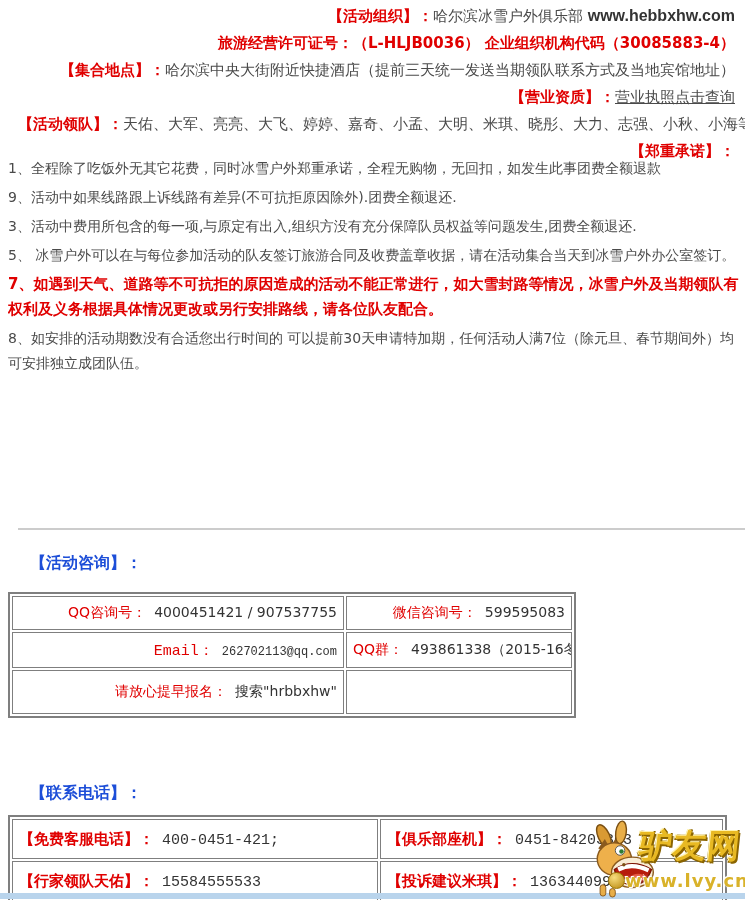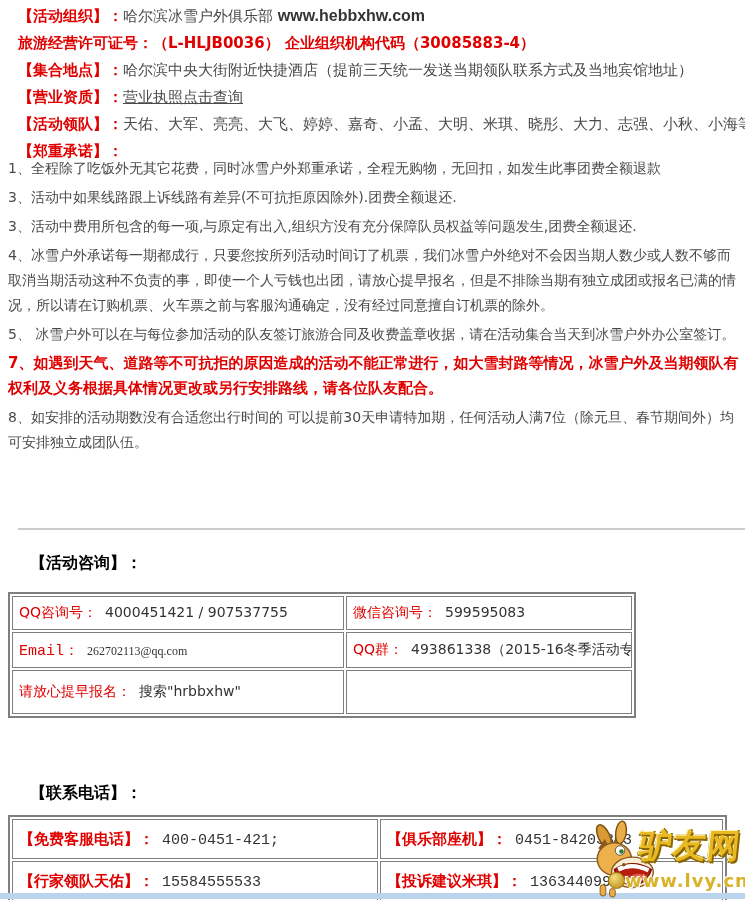--- a/index.html
+++ b/index.html
@@ -3,58 +3,58 @@
 <meta charset="utf-8">
 <style>
   html,body { margin:0; padding:0; background:#fff; }
   .page {
     position:relative; width:745px; height:900px; background:#ffffff;
     overflow:hidden; font-family:"DejaVu Sans", sans-serif;
   }
 
   
   .hdr { position:absolute; top:6px; left:18px; width:717px; }
-  .hdr p { margin:0 0 7px 0; font-size:15px; line-height:20px; white-space:nowrap; }
+  .hdr p { margin:0 0 7px 0; font-size:15px; line-height:20px; white-space:nowrap;text-align:right; }
   .red-label { color:#e00000; font-weight:bold; }
   .dark-text { color:#4a4a4a; }
   .site-url { color:#333333; font-weight:bold; font-size:16px; font-family:"Liberation Sans", sans-serif; }
   .license-line { color:#e00000; font-weight:bold; font-size:16px; }
   .biz-link { color:#4a4a4a; text-decoration:underline; cursor:pointer; }
 
   
   .terms { position:absolute; top:156px; left:8px; width:732px; height:358px; overflow:hidden; }
   .terms p { margin:0 0 4px 0; font-size:14px; line-height:25px; color:#4a4a4a; }
   .terms p.term-red { color:#e00000; font-weight:bold; font-size:15px; }
 
   
   .divider { position:absolute; top:528px; left:18px; width:727px; height:2px; background:#cccccc; }
 
   
-  .sec-title { position:absolute; left:30px; margin:0; font-size:16px; font-weight:bold; color:#000000; }
+  .sec-title { position:absolute; left:30px; margin:0; font-size:16px; font-weight:bold; color:#1d4ed8; }
   #consult-title { top:553px; }
   #phone-title   { top:783px; }
 
   
   table.tbl { position:absolute; border-collapse:separate; border-spacing:2px;
               border:2px solid #7f7f7f; background:#ffffff; table-layout:fixed; }
   table.tbl td { border:1px solid #7f7f7f; padding:4px 6px; vertical-align:middle;
                  font-size:14px; overflow:hidden; white-space:nowrap; }
-  #consult-table { top:592px; left:8px; width:628px; }
+  #consult-table { top:592px; left:8px; width:568px;text-align:right; }
   #consult-table td.col-l { width:318px; }
   #consult-table tr.r1 td { height:24px; }
   #consult-table tr.r2 td { height:26px; }
   #consult-table tr.r3 td { height:34px; }
   #phone-table { top:815px; left:8px; width:719px; }
   #phone-table td.col-l { width:352px; }
   #phone-table td { height:30px; }
 
   .lbl { color:#e00000; margin-right:8px; }
   .val { color:#333333; }
   .mono-lbl { font-family:"Liberation Mono", monospace; font-size:15px; }
-  .mono-val { font-family:Liberation Serif, serif; font-size:12px; }
+  .mono-val { font-family:Liberation Mono, monospace; font-size:12px; }
   .ph-lbl { font-weight:bold; font-size:15px; }
   .ph-val { font-family:Liberation Mono, monospace; font-size:15px; }
 
   
   .watermark { position:absolute; left:583px; top:820px; width:162px; height:80px; z-index:5; }
   .wm-donkey { position:absolute; left:0; top:0; width:76px; height:80px; }
   .wm-name { position:absolute; left:56px; top:4px; font-size:33px; font-weight:bold;
              color:#e8b923; letter-spacing:1px; transform:skewX(-6deg); white-space:nowrap;
              text-shadow:2px 2px 0 #8a6400, -1px -1px 0 #fff3b0, 1px -1px 0 #8a6400, -1px 1px 0 #8a6400; }
   .wm-url { position:absolute; left:42px; top:50px; font-size:18px; font-weight:bold;
@@ -86,23 +86,22 @@
     <p>
       <span class="red-label">【活动领队】：</span><span class="dark-text">天佑、大军、亮亮、大飞、婷婷、嘉奇、小孟、大明、米琪、晓彤、大力、志强、小秋、小海等</span>
     </p>
     <p>
       <span class="red-label">【郑重承诺】：</span>
     </p>
   </div>
 
   <div class="terms">
     <p>1、全程除了吃饭外无其它花费，同时冰雪户外郑重承诺，全程无购物，无回扣，如发生此事团费全额退款</p>
-    <p>3、活动中如果线路跟上诉线路有差异(不可抗拒原因除外).团费全额退还.</p>
+    <p>9、活动中如果线路跟上诉线路有差异(不可抗拒原因除外).团费全额退还.</p>
     <p>3、活动中费用所包含的每一项,与原定有出入,组织方没有充分保障队员权益等问题发生,团费全额退还.</p>
-    <p>4、冰雪户外承诺每一期都成行，只要您按所列活动时间订了机票，我们冰雪户外绝对不会因当期人数少或人数不够而取消当期活动这种不负责的事，即使一个人亏钱也出团，请放心提早报名，但是不排除当期有独立成团或报名已满的情况，所以请在订购机票、火车票之前与客服沟通确定，没有经过同意擅自订机票的除外。</p>
     <p>5、 冰雪户外可以在与每位参加活动的队友签订旅游合同及收费盖章收据，请在活动集合当天到冰雪户外办公室签订。</p>
     <p class="term-red">7、如遇到天气、道路等不可抗拒的原因造成的活动不能正常进行，如大雪封路等情况，冰雪户外及当期领队有权利及义务根据具体情况更改或另行安排路线，请各位队友配合。</p>
     <p>8、如安排的活动期数没有合适您出行时间的 可以提前30天申请特加期，任何活动人满7位（除元旦、春节期间外）均可安排独立成团队伍。</p>
   </div>
 
   <div class="divider"></div>
 
   <h3 class="sec-title" id="consult-title">【活动咨询】：</h3>
   <table class="tbl" id="consult-table">
     <tbody>

